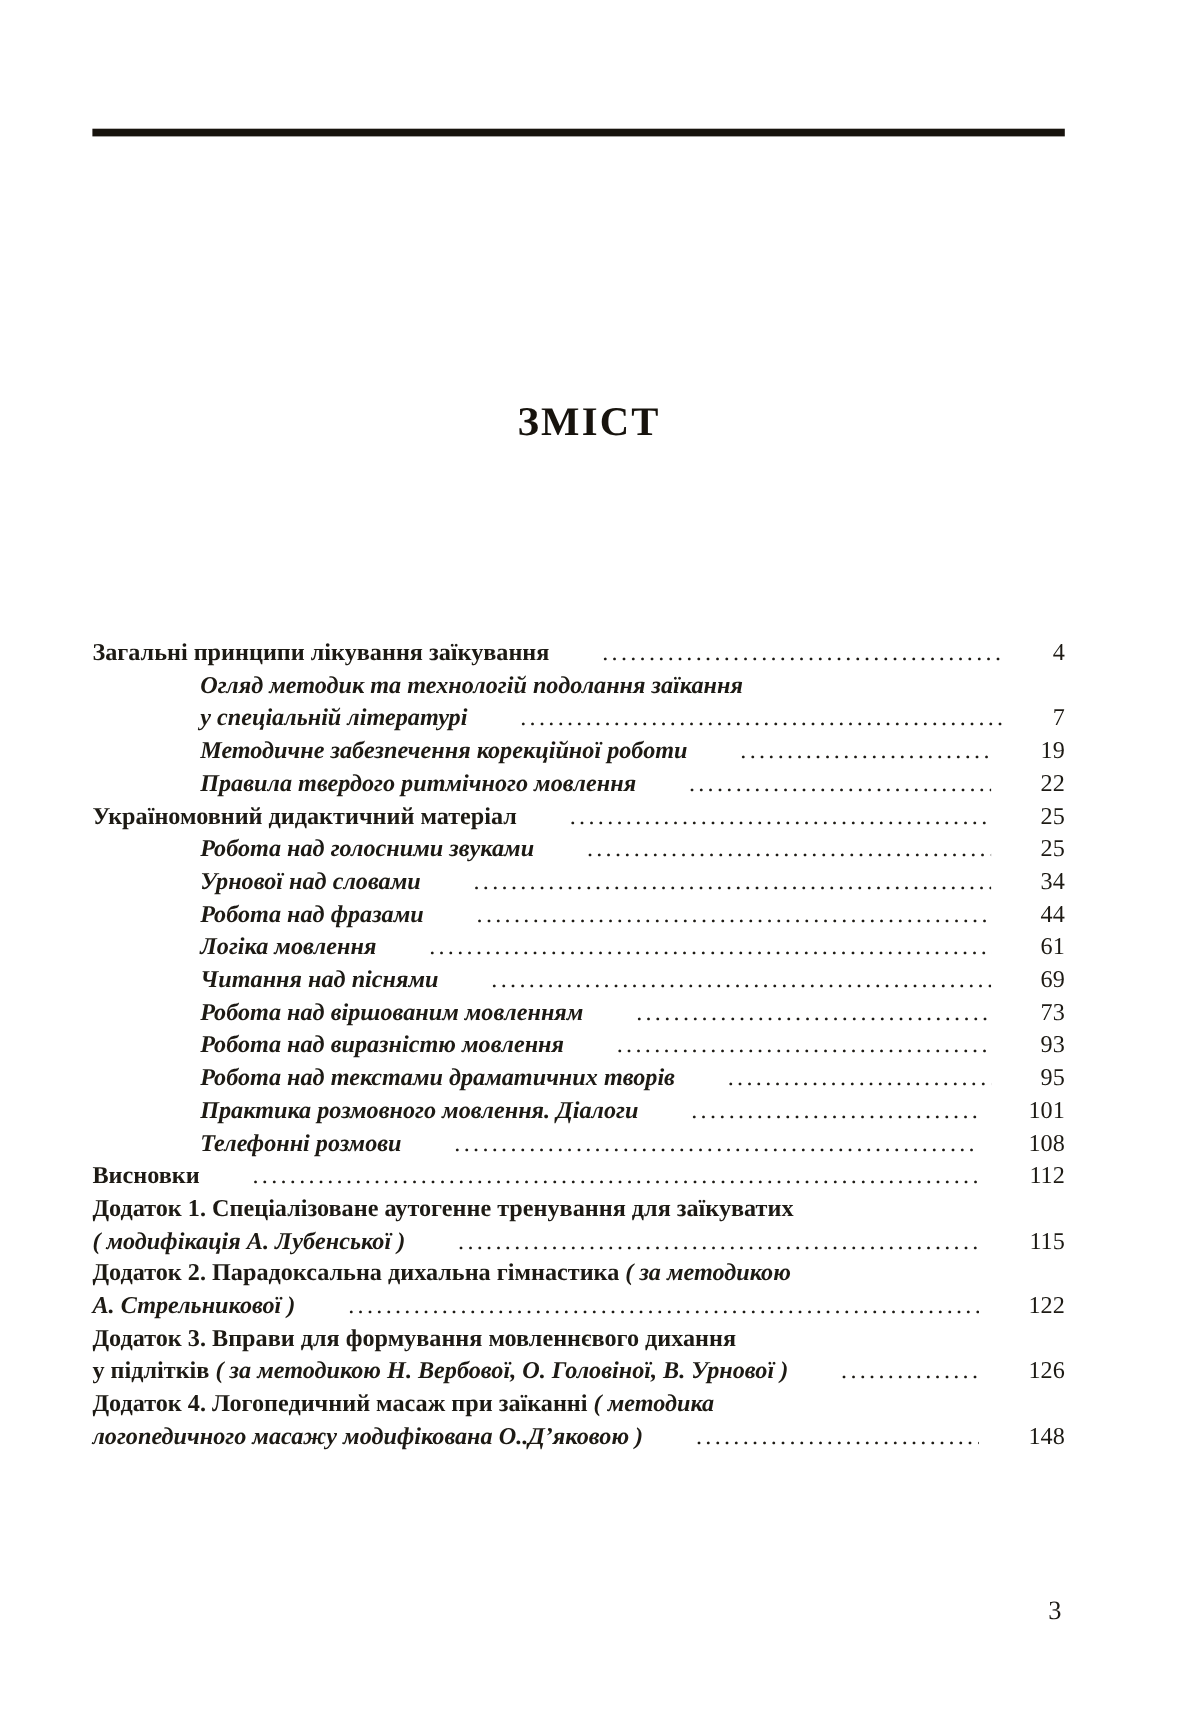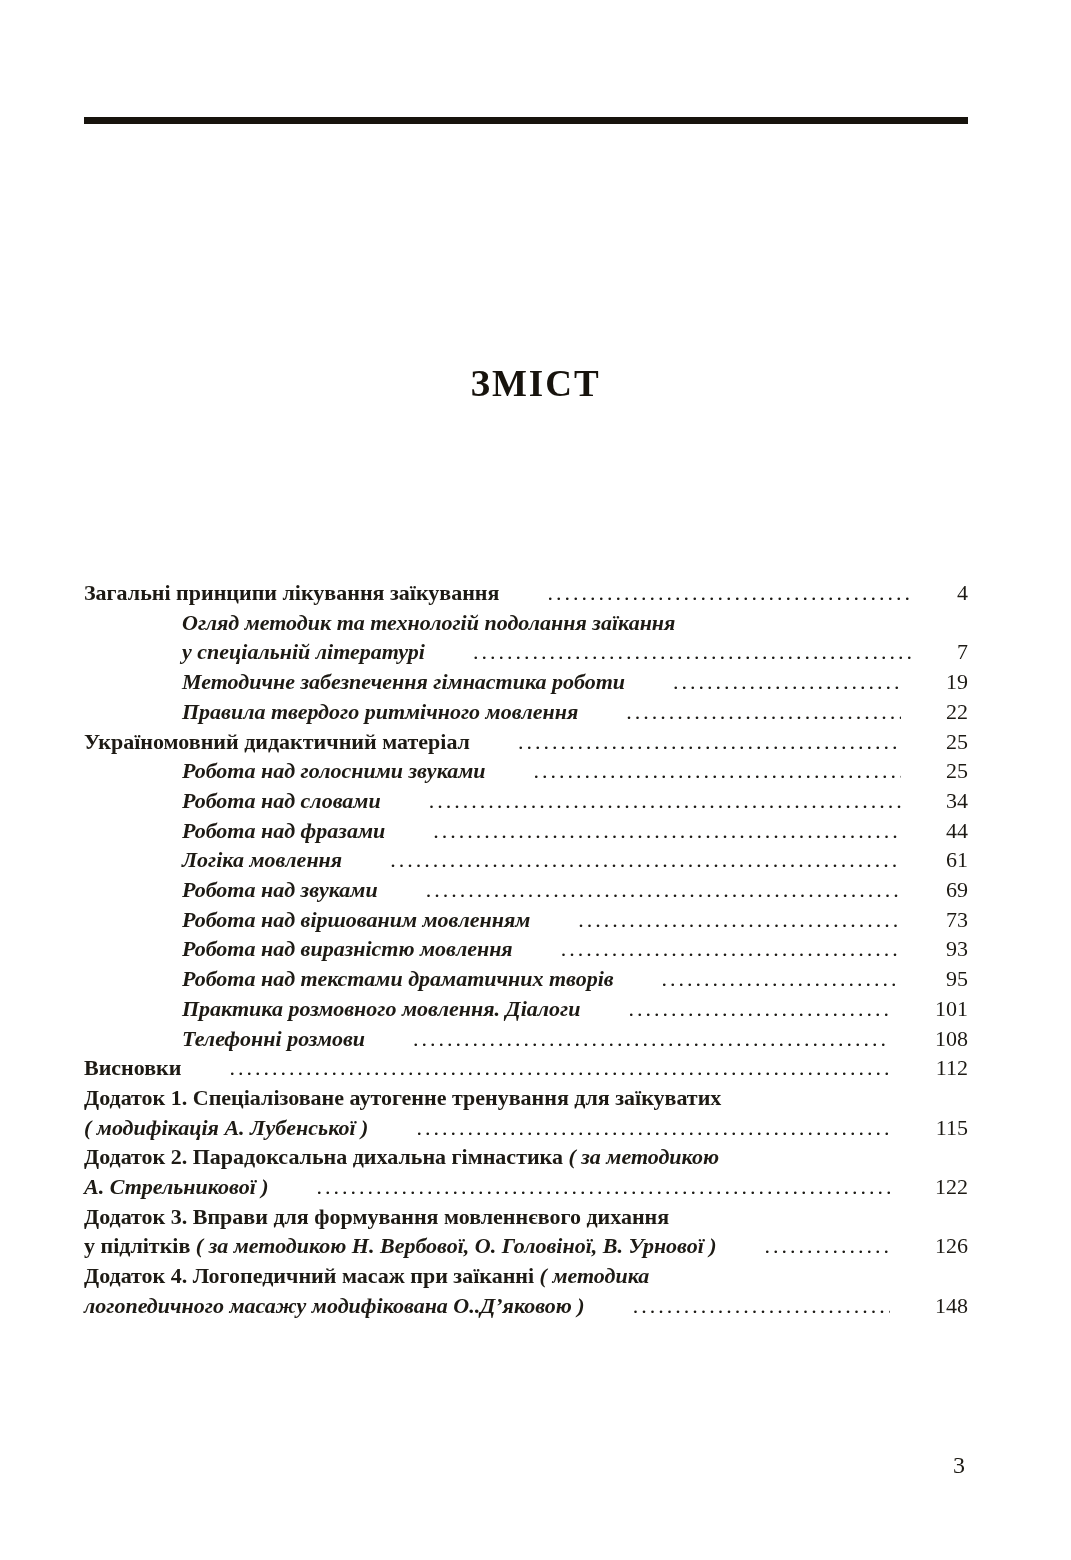--- a/index.html
+++ b/index.html
@@ -95,56 +95,56 @@
       </div>
       <div class="toc-line indent">
         <span class="toc-text"><span class="seg-italic">Огляд методик та технологій подолання заїкання</span></span>
       </div>
       <div class="toc-line indent">
         <span class="toc-text"><span class="seg-italic">у спеціальній літературі</span></span>
         <span class="leader"></span>
         <span class="toc-page">7</span>
       </div>
       <div class="toc-line indent">
-        <span class="toc-text"><span class="seg-italic">Методичне забезпечення гімнастика роботи</span></span>
+        <span class="toc-text"><span class="seg-italic">Методичне забезпечення корекційної роботи</span></span>
         <span class="leader"></span>
         <span class="toc-page">19</span>
       </div>
       <div class="toc-line indent">
         <span class="toc-text"><span class="seg-italic">Правила твердого ритмічного мовлення</span></span>
         <span class="leader"></span>
         <span class="toc-page">22</span>
       </div>
       <div class="toc-line">
         <span class="toc-text"><span class="seg-bold">Україномовний дидактичний матеріал</span></span>
         <span class="leader"></span>
         <span class="toc-page">25</span>
       </div>
       <div class="toc-line indent">
         <span class="toc-text"><span class="seg-italic">Робота над голосними звуками</span></span>
         <span class="leader"></span>
         <span class="toc-page">25</span>
       </div>
       <div class="toc-line indent">
-        <span class="toc-text"><span class="seg-italic">Робота над словами</span></span>
+        <span class="toc-text"><span class="seg-italic">Урнової над словами</span></span>
         <span class="leader"></span>
         <span class="toc-page">34</span>
       </div>
       <div class="toc-line indent">
         <span class="toc-text"><span class="seg-italic">Робота над фразами</span></span>
         <span class="leader"></span>
         <span class="toc-page">44</span>
       </div>
       <div class="toc-line indent">
         <span class="toc-text"><span class="seg-italic">Логіка мовлення</span></span>
         <span class="leader"></span>
         <span class="toc-page">61</span>
       </div>
       <div class="toc-line indent">
-        <span class="toc-text"><span class="seg-italic">Робота над звуками</span></span>
+        <span class="toc-text"><span class="seg-italic">Читання над піснями</span></span>
         <span class="leader"></span>
         <span class="toc-page">69</span>
       </div>
       <div class="toc-line indent">
         <span class="toc-text"><span class="seg-italic">Робота над віршованим мовленням</span></span>
         <span class="leader"></span>
         <span class="toc-page">73</span>
       </div>
       <div class="toc-line indent">
         <span class="toc-text"><span class="seg-italic">Робота над виразністю мовлення</span></span>

